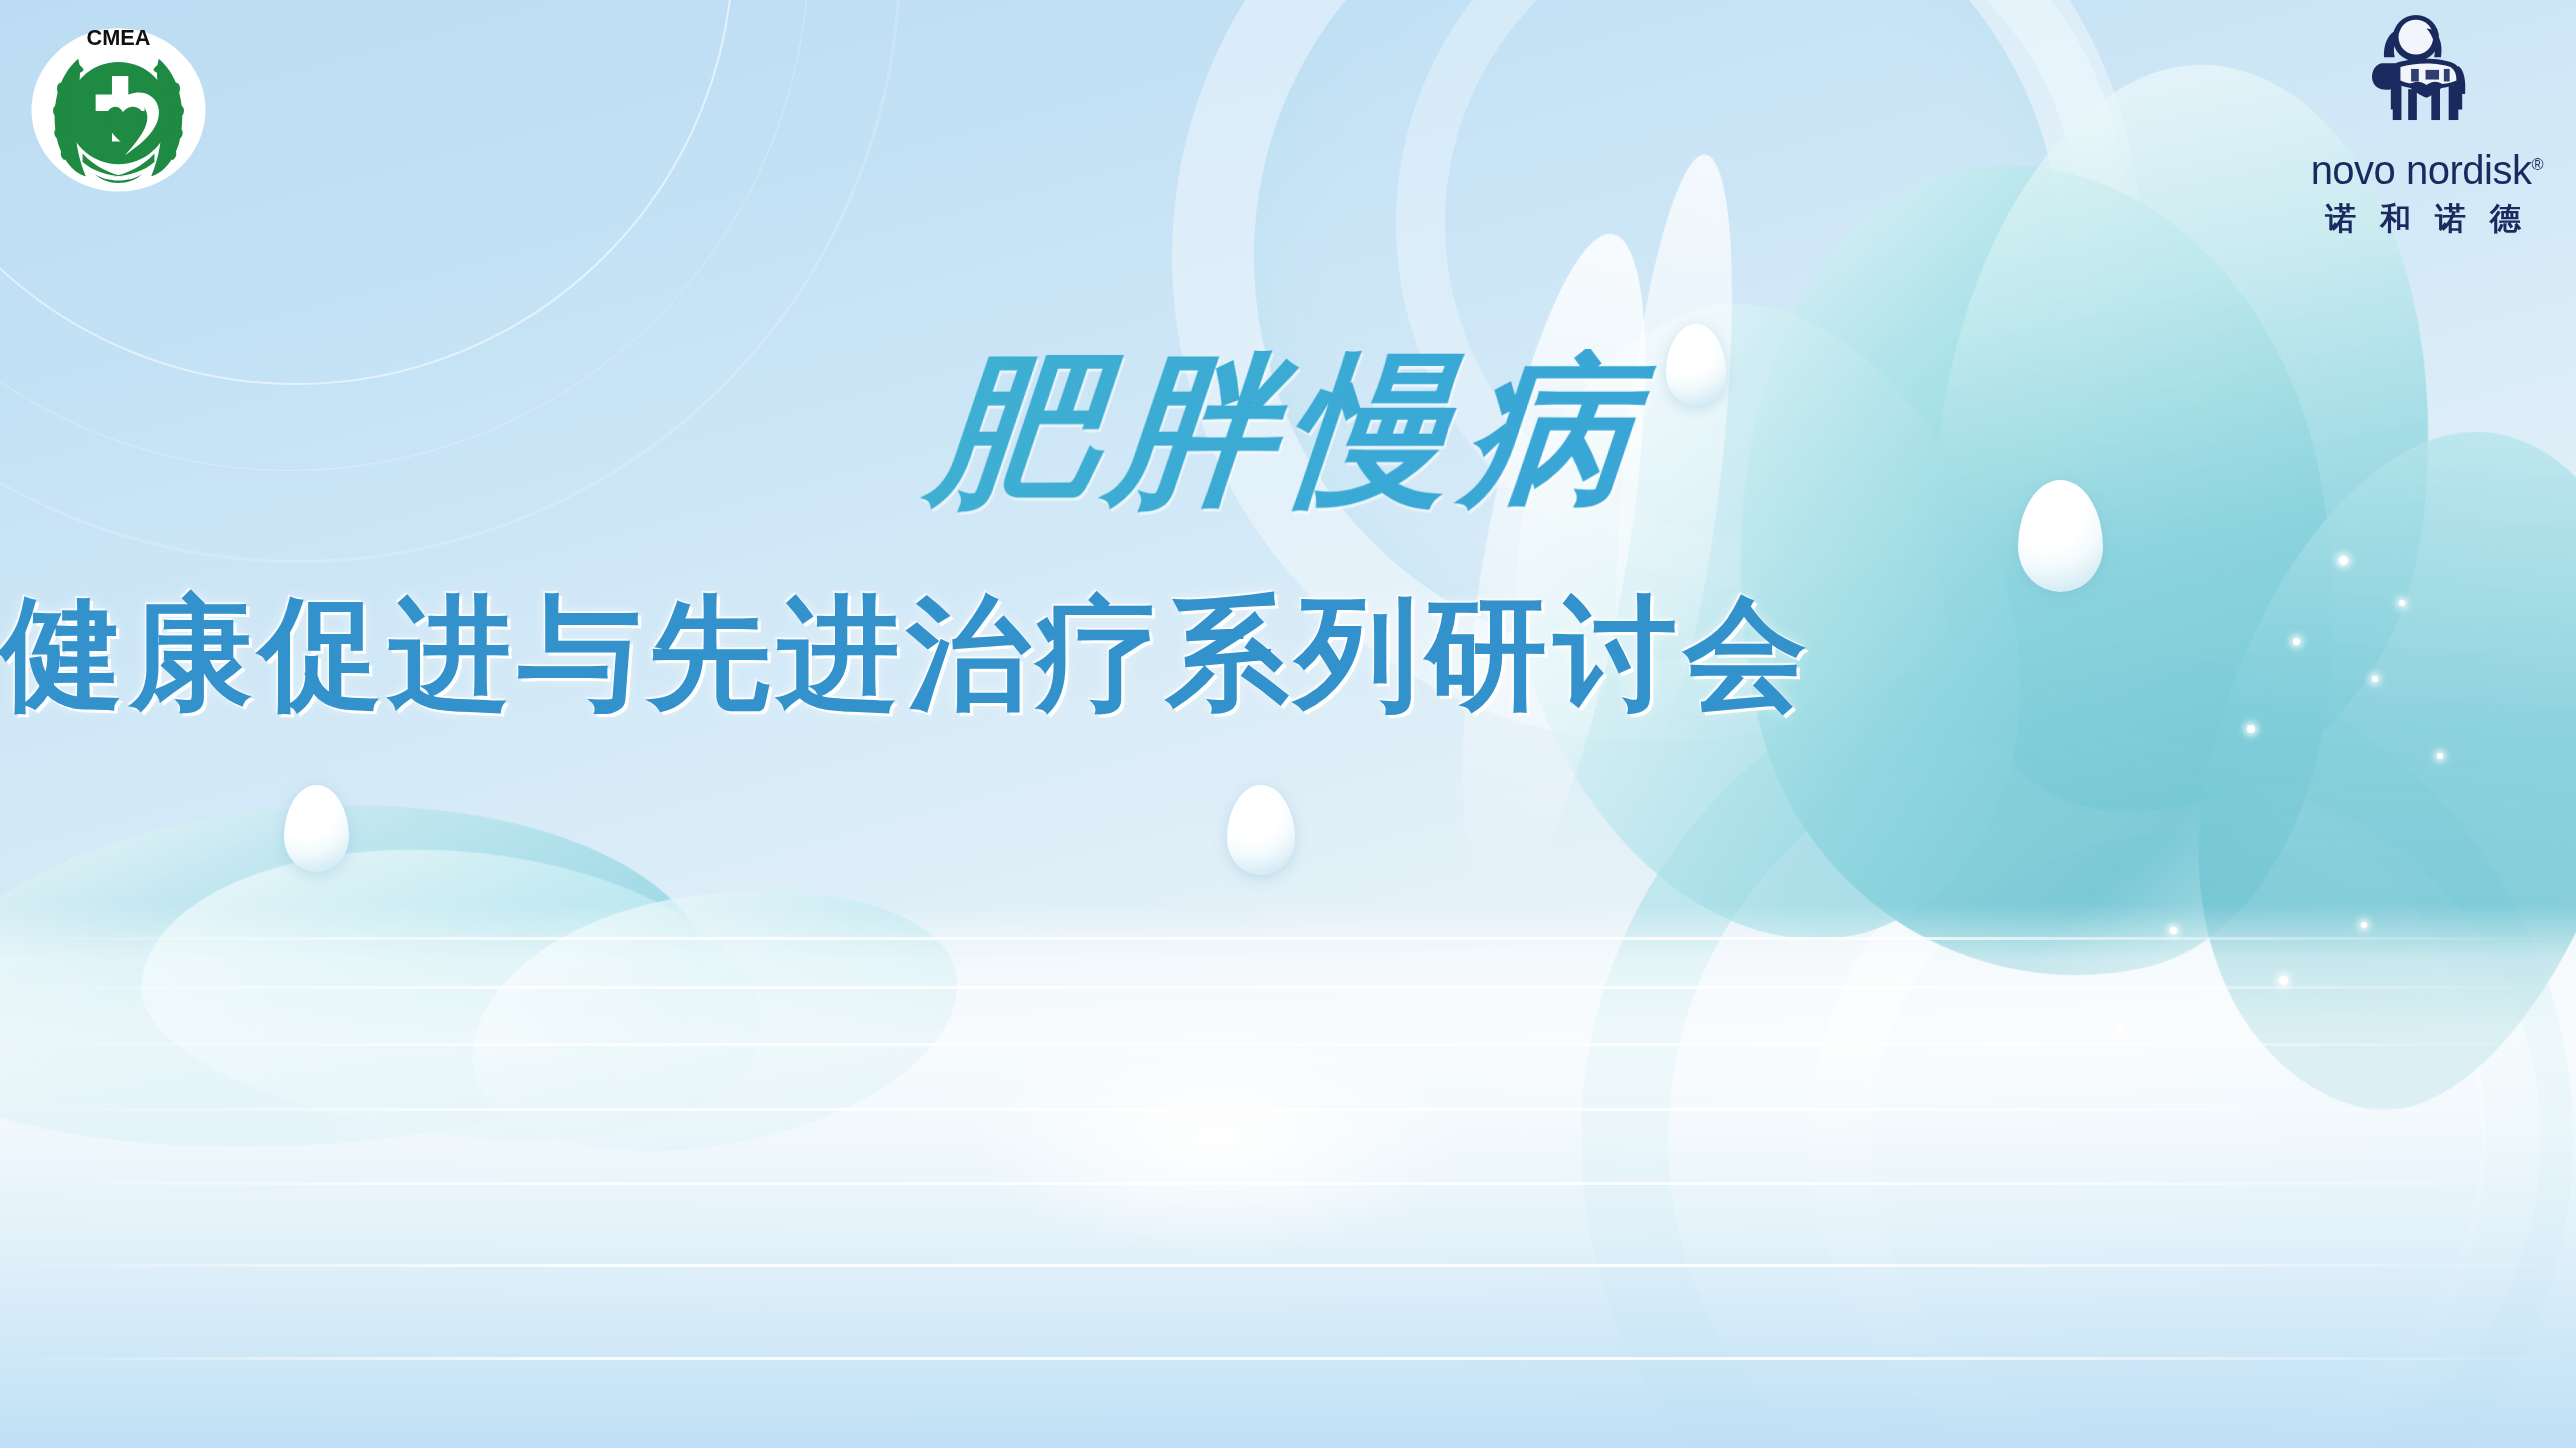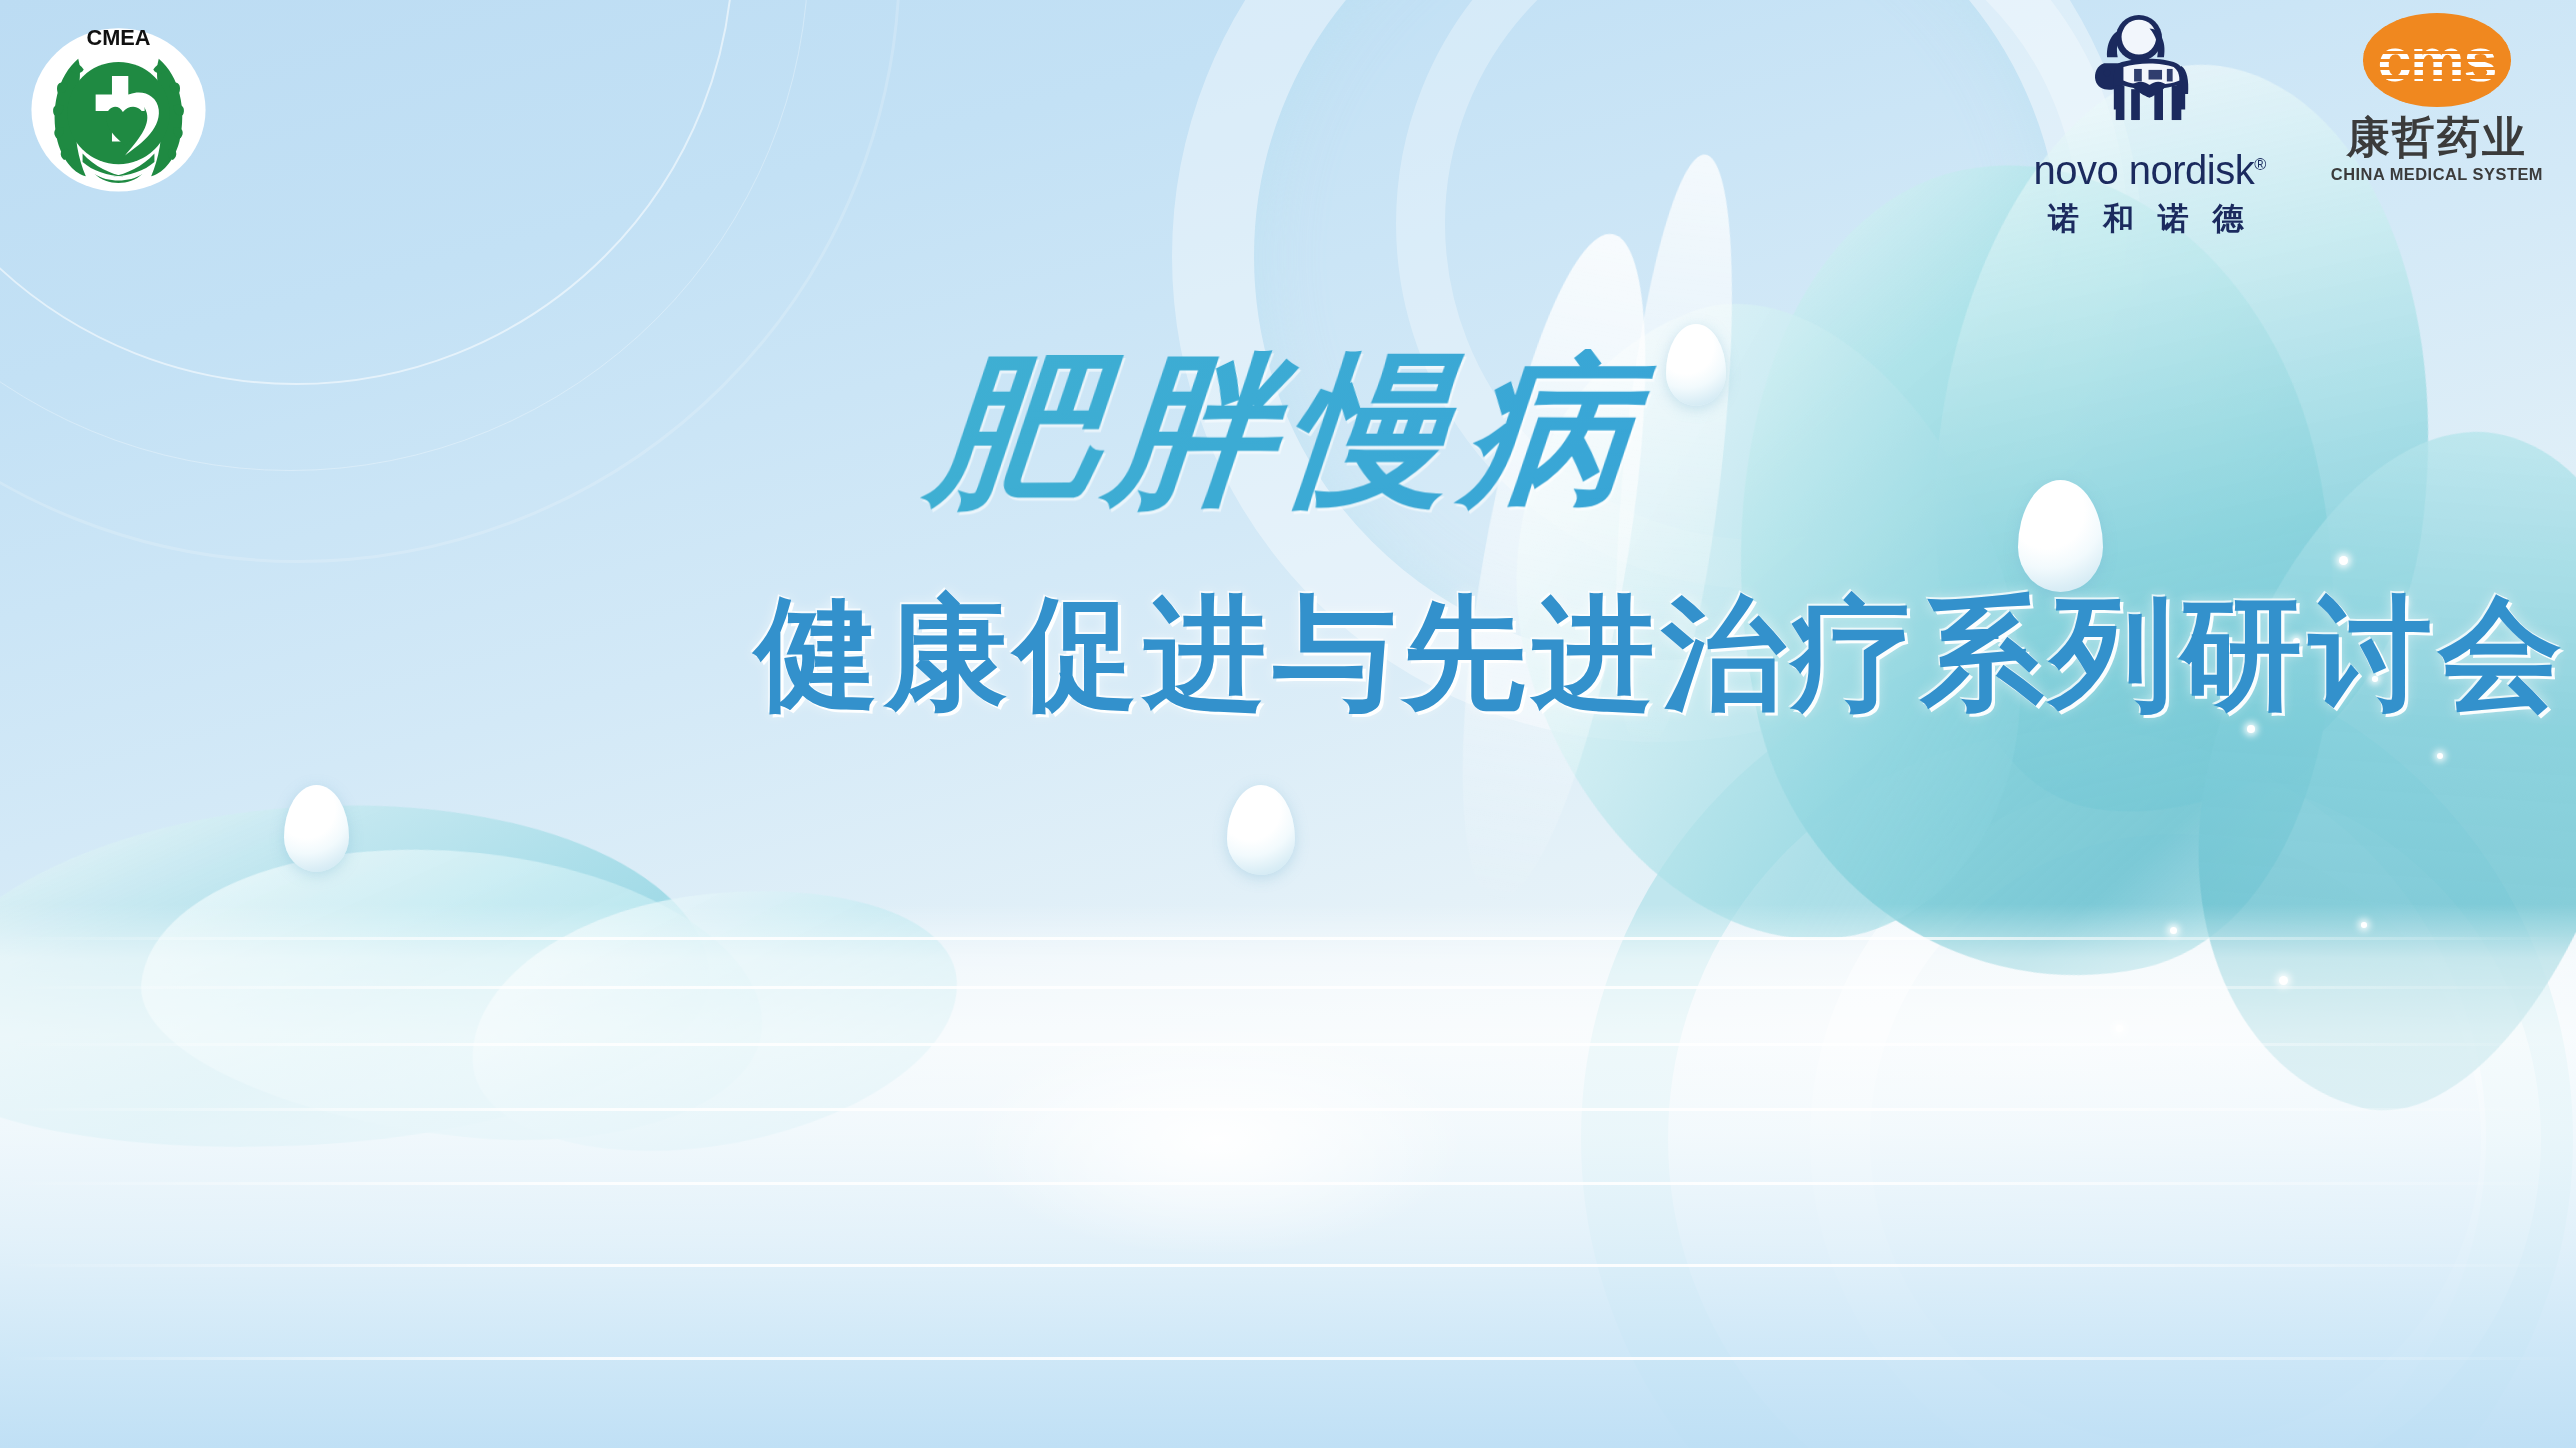--- a/index.html
+++ b/index.html
@@ -114,21 +114,21 @@
     -webkit-text-fill-color:transparent;
     text-shadow:none;
     line-height:1;
     z-index:30;
     filter:drop-shadow(2.2px 3.3px 0 rgba(255,255,255,.55));
     transform:skewX(-5deg);
   }
 
   #title-sub{
     position:absolute;left:0;right:8px;top:592px;
-    text-align:right;
+    text-align:left;
     font-family:"Liberation Sans",sans-serif;
     font-size:123px;font-weight:800;
     letter-spacing:6.5px;
     color:#3391cc;
     line-height:1;
     z-index:30;
     text-shadow:
        3.3px 3.3px 0 rgba(255,255,255,.95),
       -1.6px -1.6px 0 rgba(255,255,255,.75),
        0 0 14px rgba(255,255,255,.55);
@@ -337,28 +337,20 @@
             <path d="M216 110 C228 118 232 140 230 168 L218 168 C220 142 218 124 212 116 Z"></path>
           </g>
         </svg>
       </span>
       <div class="nn-wordmark">
         <span>novo nordisk</span><span class="nn-reg">®</span>
       </div>
       <div class="nn-cn">诺 和 诺 德</div>
     </div>
 
-    <div class="logo-block">
-      <div class="cms-oval">
-        <span class="cms-text">cms</span>
-        <span class="cms-stripes"></span>
-      </div>
-      <div class="cms-cn">康哲药业</div>
-      <div class="cms-en">CHINA MEDICAL SYSTEM</div>
-    </div>
   </div>
 
   <div id="title-main">肥胖慢病</div>
   <div id="title-sub">健康促进与先进治疗系列研讨会</div>
 
 
 
 </div>
 
 

